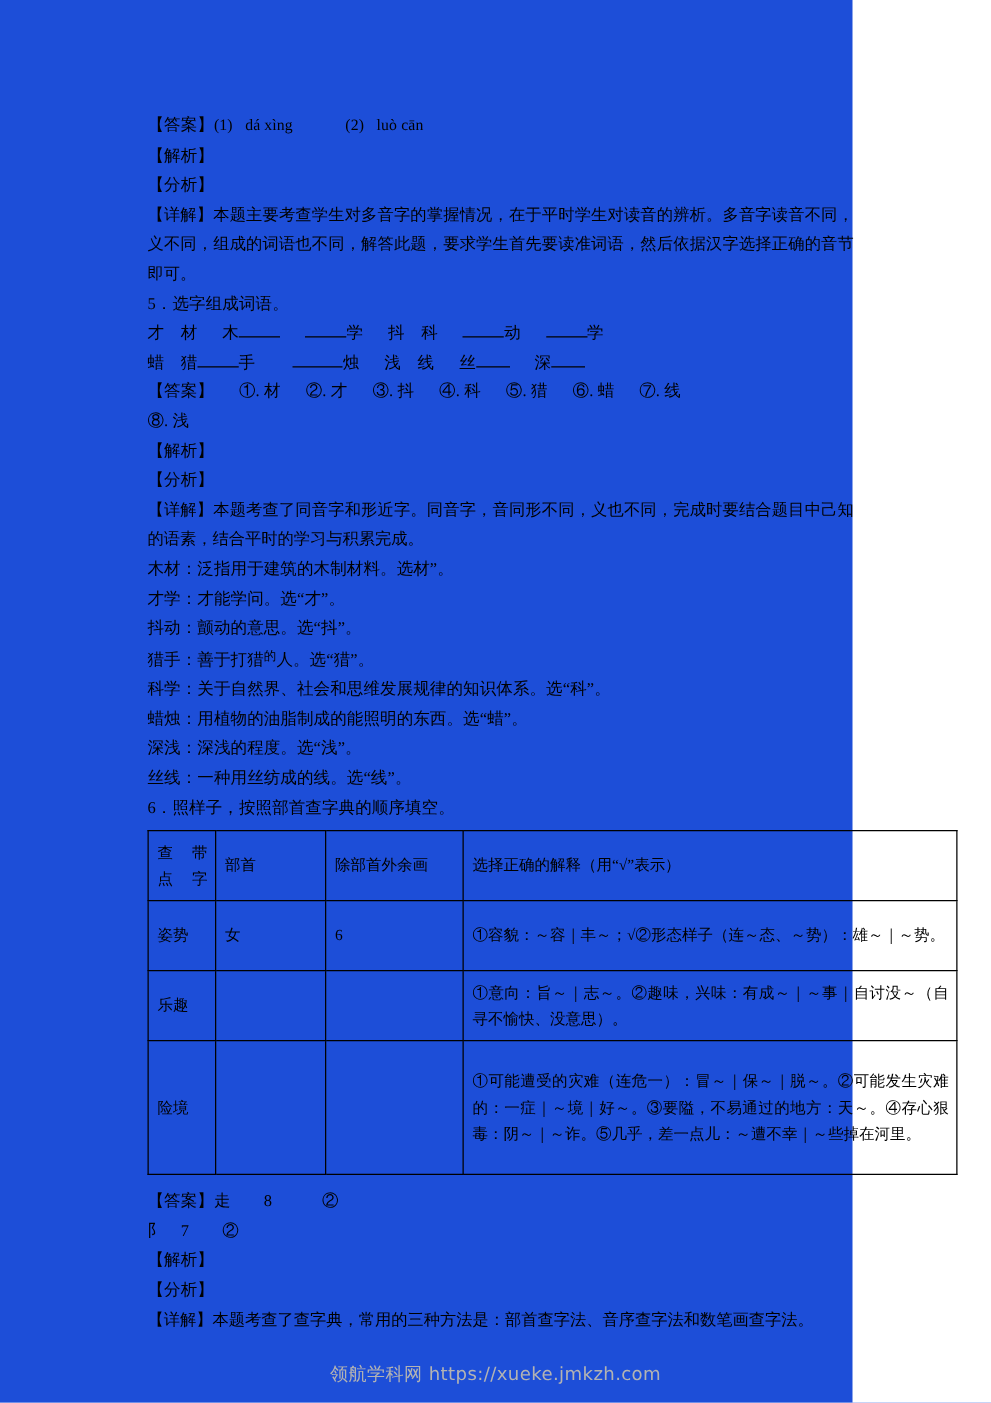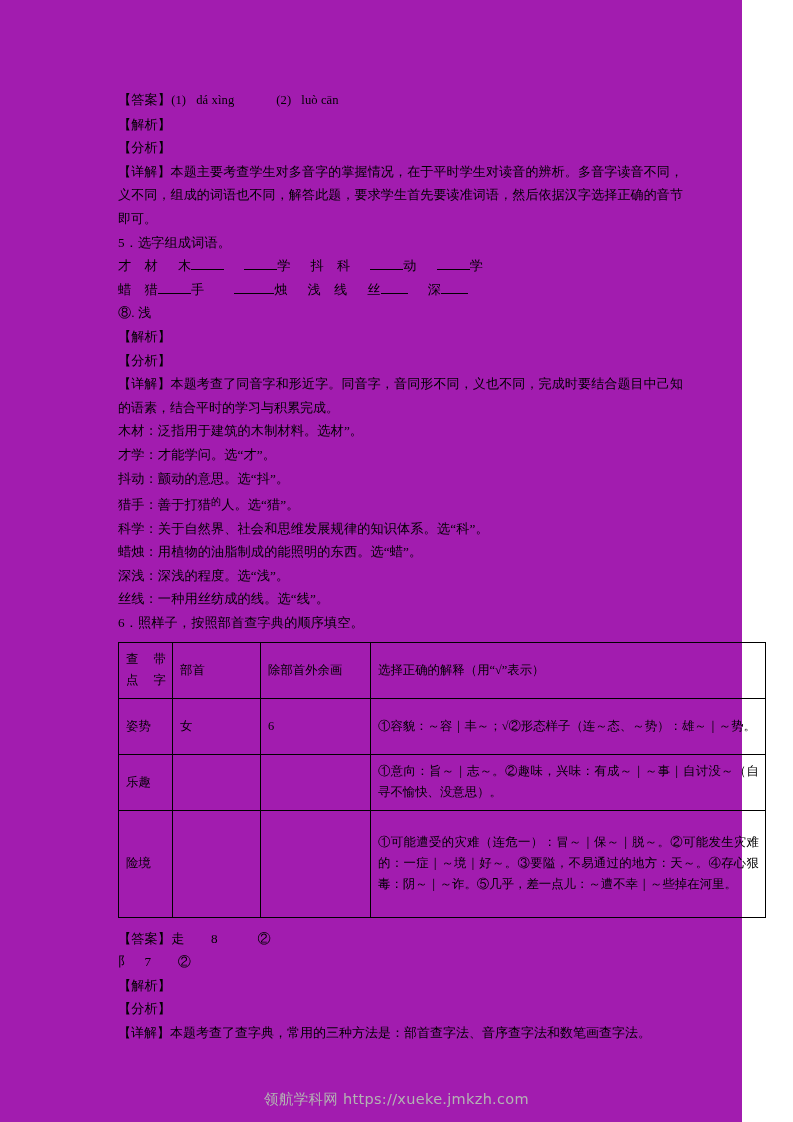--- a/index.html
+++ b/index.html
@@ -11,23 +11,23 @@
     width: 793px;
     height: 1122px;
     position: relative;
     font-family: "Liberation Serif", "DejaVu Serif", serif;
     color: #000000;
     overflow: hidden;
   }
   #page {
     position: absolute;
     left: 0; top: 0;
-    width: 742px;
+    width: 682px;
     height: 1122px;
-    background: #a21caf;
+    background: #1d4ed8;
   }
   .content {
     position: absolute;
     left: 118px;
     top: 88px;
     width: 565px;
   }
   .line {
     font-size: 13.2px;
     line-height: 23.6px;
@@ -122,20 +122,23 @@
     <div class="line">5．选字组成词语。</div>
 
     <div class="line">
       <span>才　材</span><span class="sp2"></span><span>木</span><span class="blank b-md"></span><span class="sp2"></span><span class="blank b-md"></span><span>学</span><span class="sp2"></span><span>抖　科</span><span class="sp2"></span><span class="blank b-md"></span><span>动</span><span class="sp2"></span><span class="blank b-md"></span><span>学</span>
     </div>
 
     <div class="line">
       <span>蜡　猎</span><span class="blank b-md"></span><span>手</span><span class="sp3"></span><span class="blank b-lg"></span><span>烛</span><span class="sp2"></span><span>浅　线</span><span class="sp2"></span><span>丝</span><span class="blank b-sm"></span><span class="sp2"></span><span>深</span><span class="blank b-sm"></span>
     </div>
 
+    <div class="line">
+      <span>【答案】</span><span class="sp2"></span><span>①. 材</span><span class="sp2"></span><span>②. 才</span><span class="sp2"></span><span>③. 抖</span><span class="sp2"></span><span>④. 科</span><span class="sp2"></span><span>⑤. 猎</span><span class="sp2"></span><span>⑥. 蜡</span><span class="sp2"></span><span>⑦. 线</span>
+    </div>
     <div class="line"><span>⑧. 浅</span></div>
 
     <div class="line">【解析】</div>
     <div class="line">【分析】</div>
 
     <div class="para"><span>【详解】</span><span>本题考查了同音字和形近字。同音字，音同形不同，义也不同，完成时要结合题目中己知的语素，结合平时的学习与积累完成。</span></div>
 
     <div class="line">木材：泛指用于建筑的木制材料。选材”。</div>
     <div class="line">才学：才能学问。选“才”。</div>
     <div class="line">抖动：颤动的意思。选“抖”。</div>

